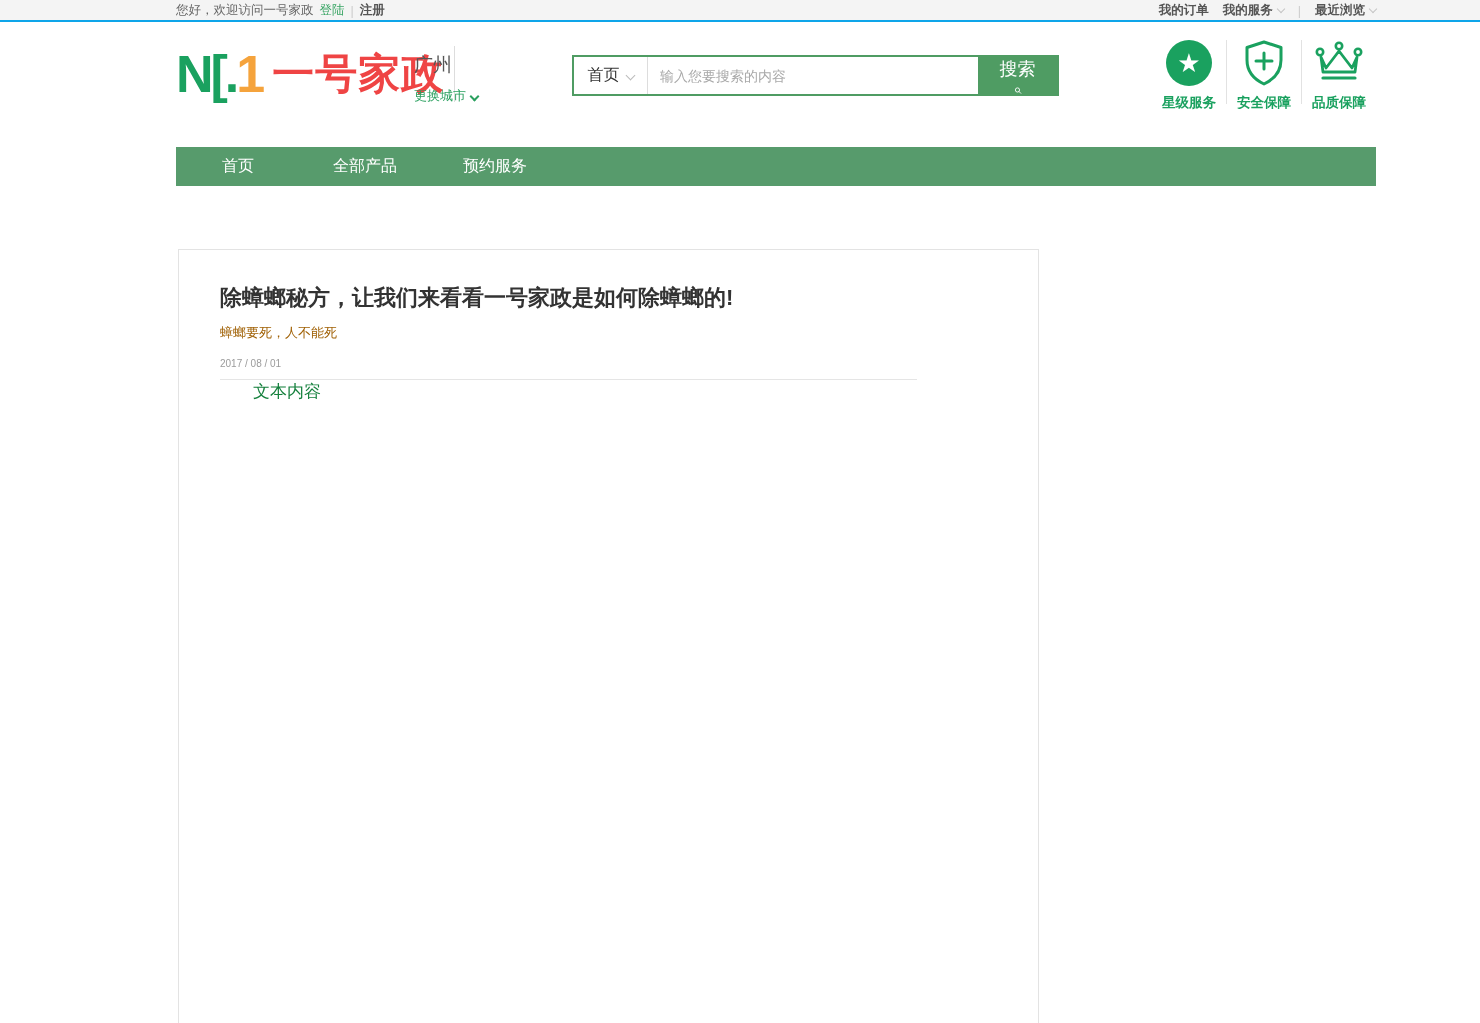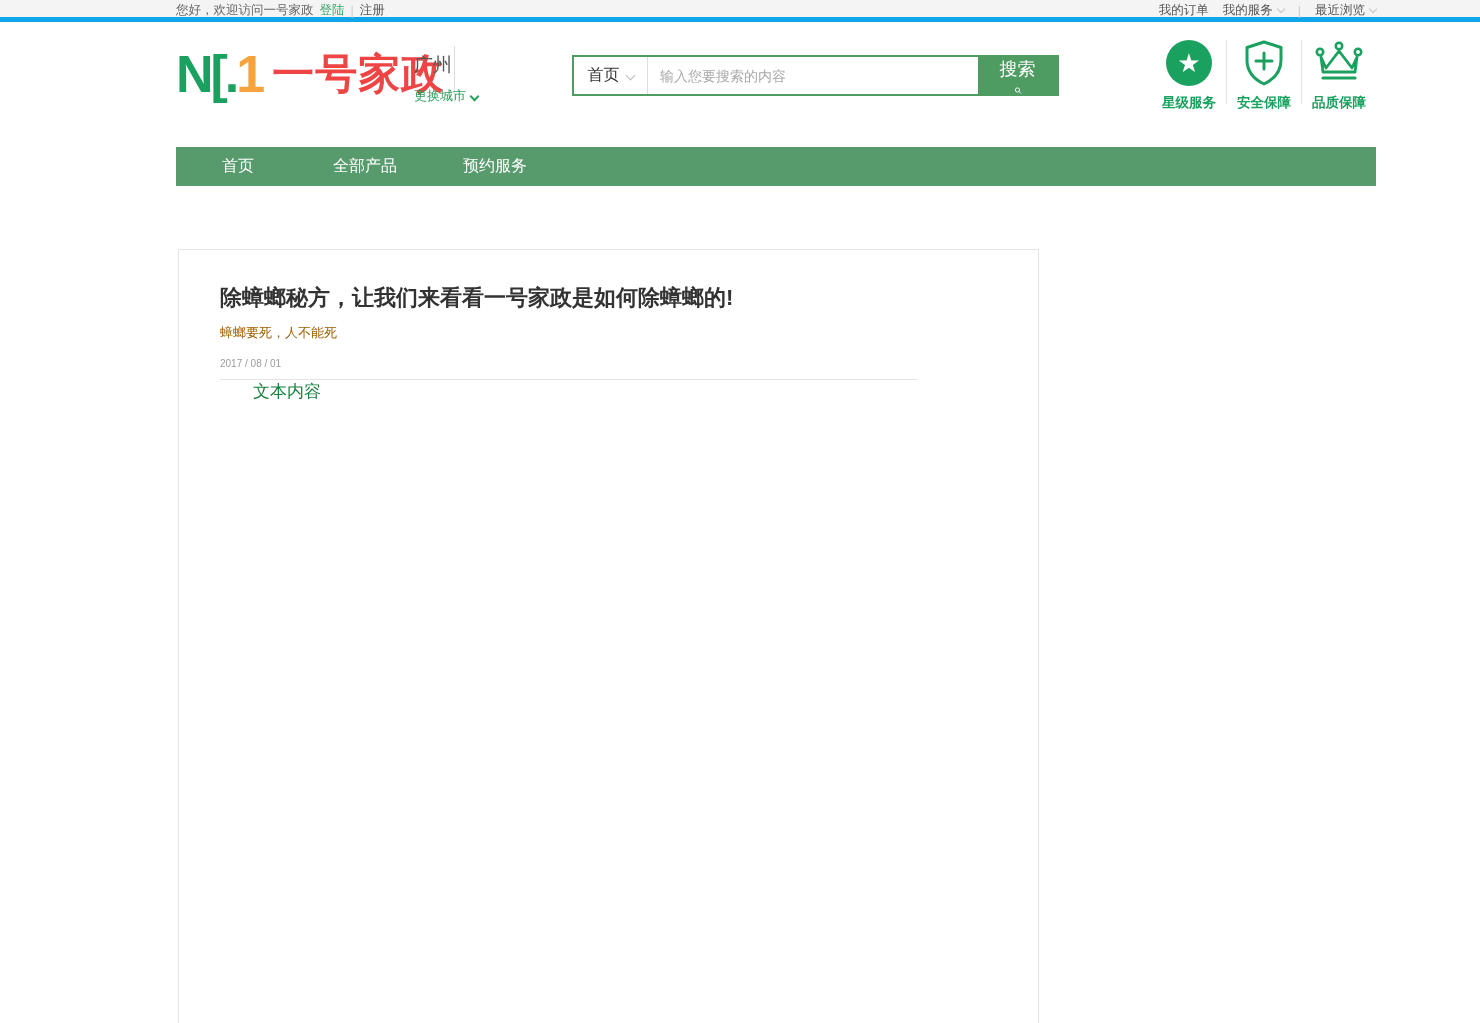--- a/index.html
+++ b/index.html
@@ -10,30 +10,30 @@
     color: #333;
     overflow: hidden;
     position: relative;
   }
   .container { width: 1200px; margin-left: 176px; }
 
   
   .topbar {
     width: 100%; height: 22px;
     background: #f4f4f4;
-    border-bottom: 5px solid #0ea5e9;
+    border-bottom: 2px solid #0ea5e9;
   }
   .topbar-inner {
     display: flex; justify-content: space-between; align-items: center;
     height: 21px; font-size: 12.5px; color: #666;
   }
   .topbar-left { display: flex; align-items: center; gap: 6px; }
   .topbar-right { display: flex; align-items: center; gap: 14px; }
   .link-green { color: #3aa565; text-decoration: none; cursor: pointer; }
-  .link-dark { color: #555; text-decoration: none; cursor: pointer; }
+  .link-dark { color: #555; text-decoration: none; cursor: pointer; font-weight: bold; }
   .tb-sep { color: #ccc; }
   .chev {
     display: inline-block; width: 6px; height: 6px;
     border-right: 1px solid #c5c5c5; border-bottom: 1px solid #c5c5c5;
     transform: rotate(45deg); margin-left: 5px; vertical-align: 2px;
   }
   .chev.green { border-color: #2aa05f; width: 7px; height: 7px; border-width: 2px; }
   .chev.gray-lg { width: 7px; height: 7px; border-width: 1.5px; border-color: #bbb; }
 
   

